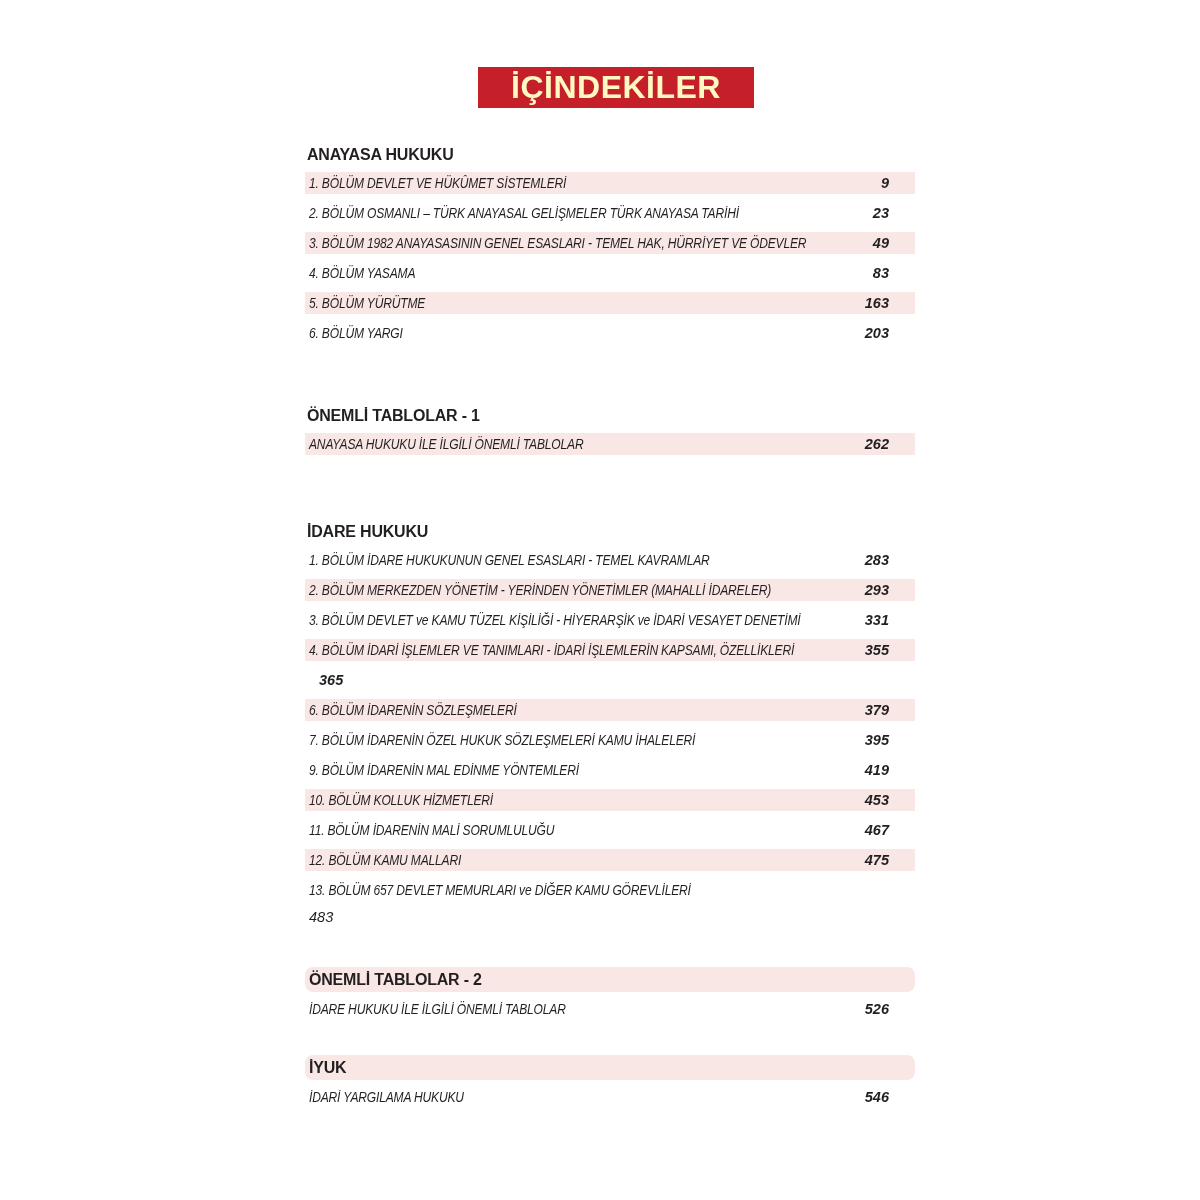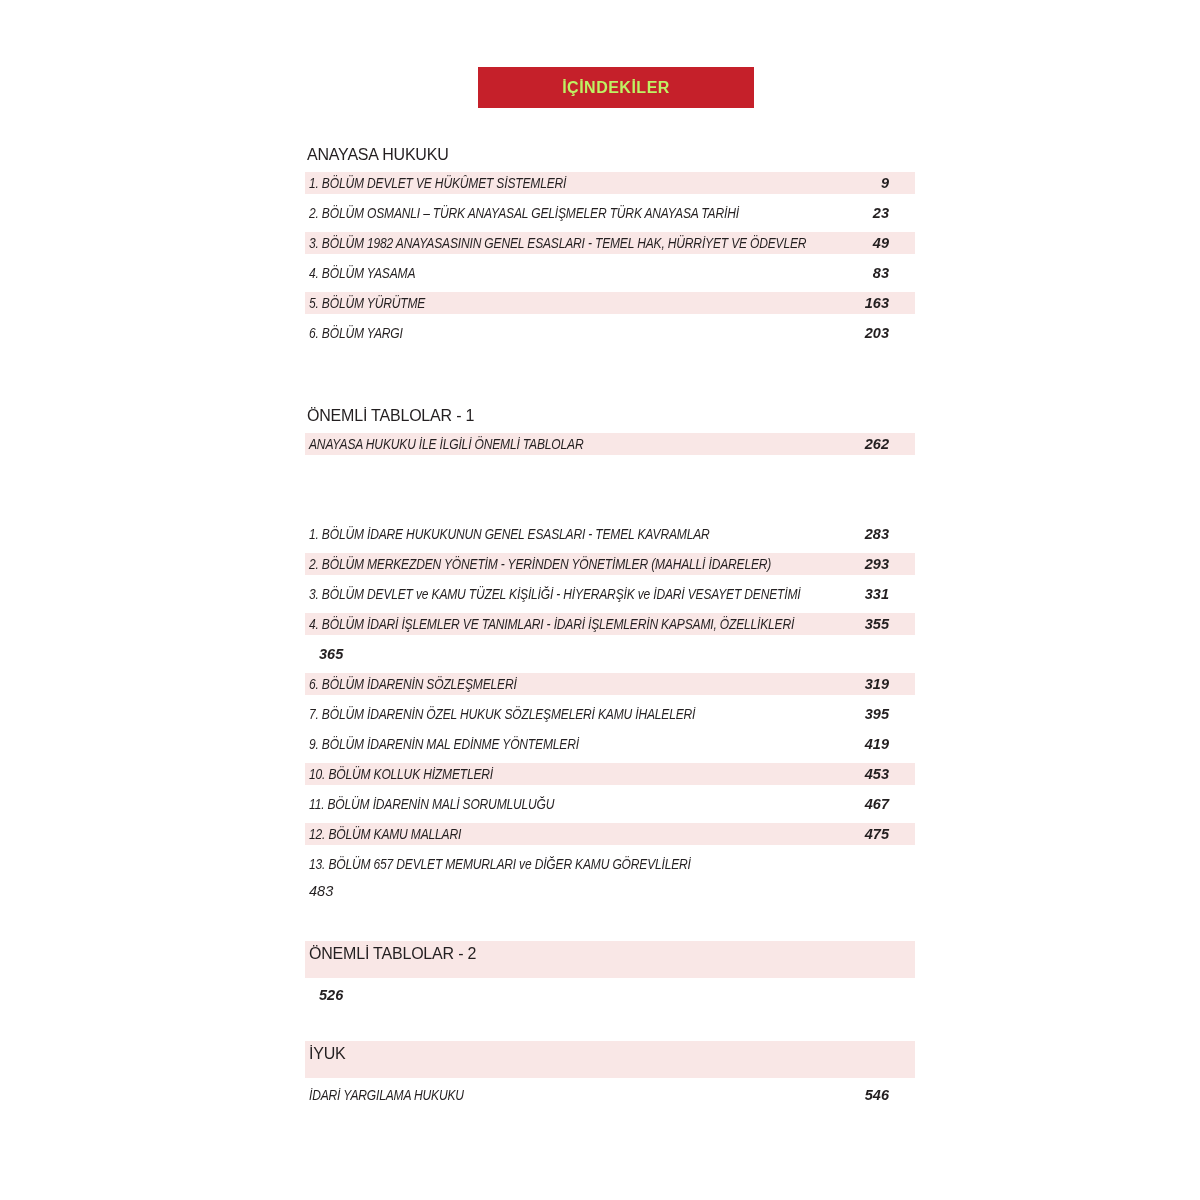--- a/index.html
+++ b/index.html
@@ -11,42 +11,42 @@
   html,body{width:1200px;height:1200px;background:#ffffff;overflow:hidden;}
   body{font-family:"Liberation Sans", sans-serif;color:var(--ink);}
 
   .banner{
     width:276px;height:41px;
     margin:67px 0 0 478px;
     background:var(--red);
     display:flex;align-items:center;justify-content:center;
   }
   .banner .title{
-    color:#bef264;font-size:16px;font-weight:bold;letter-spacing:.5px;
+    color:#fef9c3;font-size:32px;font-weight:bold;letter-spacing:.5px;
   }
 
   .content{width:610px;margin-left:305px;}
 
   .toc-section{margin-top:0;}
   .toc-section:nth-child(1){margin-top:38px;}
   .toc-section:nth-child(2){margin-top:63px;}
   .toc-section:nth-child(3){margin-top:68px;}
   .toc-section:nth-child(4){margin-top:42px;}
   .toc-section:nth-child(5){margin-top:35px;}
 
   .section-heading{
-    font-size:16px;font-weight:normal;letter-spacing:-.2px;
+    font-size:16px;font-weight:bold;letter-spacing:-.2px;
     height:17px;line-height:17px;
     padding-left:2px;margin-bottom:9px;
     white-space:nowrap;
   }
   .section-heading.shaded{
     background:var(--pink);
-    height:37px;line-height:25px;
-    padding-left:4px;margin-bottom:6px;
+    height:25px;line-height:25px;
+    padding-left:4px;margin-bottom:6px;border-radius:8px;
   }
 
   .toc-row{
     height:22px;margin-bottom:8px;
     display:flex;align-items:center;justify-content:space-between;
     padding:0 26px 0 4px;
     white-space:nowrap;
   }
   .toc-row.shaded{background:var(--pink);}
   .row-label{
@@ -106,20 +106,21 @@
       </div>
     </section>
     <section class="toc-section">
       <div class="section-heading">ÖNEMLİ TABLOLAR - 1</div>
       <div class="toc-row shaded">
         <span class="row-label"><span>ANAYASA HUKUKU İLE İLGİLİ ÖNEMLİ TABLOLAR</span></span>
         <span class="row-page">262</span>
       </div>
     </section>
     <section class="toc-section">
+      <div class="section-heading">İDARE HUKUKU</div>
       <div class="toc-row">
         <span class="row-label"><span>1. BÖLÜM İDARE HUKUKUNUN GENEL ESASLARI - TEMEL KAVRAMLAR</span></span>
         <span class="row-page">283</span>
       </div>
       <div class="toc-row shaded">
         <span class="row-label"><span>2. BÖLÜM MERKEZDEN YÖNETİM - YERİNDEN YÖNETİMLER (MAHALLİ İDARELER)</span></span>
         <span class="row-page">293</span>
       </div>
       <div class="toc-row">
         <span class="row-label"><span>3. BÖLÜM DEVLET ve KAMU TÜZEL KİŞİLİĞİ - HİYERARŞİK ve İDARİ VESAYET DENETİMİ</span></span>
@@ -127,21 +128,21 @@
       </div>
       <div class="toc-row shaded">
         <span class="row-label"><span>4. BÖLÜM İDARİ İŞLEMLER VE TANIMLARI - İDARİ İŞLEMLERİN KAPSAMI, ÖZELLİKLERİ</span></span>
         <span class="row-page">355</span>
       </div>
       <div class="toc-row">
         <span class="row-page">365</span>
       </div>
       <div class="toc-row shaded">
         <span class="row-label"><span>6. BÖLÜM İDARENİN SÖZLEŞMELERİ</span></span>
-        <span class="row-page">319</span>
+        <span class="row-page">379</span>
       </div>
       <div class="toc-row">
         <span class="row-label"><span>7. BÖLÜM İDARENİN ÖZEL HUKUK SÖZLEŞMELERİ  KAMU İHALELERİ</span></span>
         <span class="row-page">395</span>
       </div>
       <div class="toc-row">
         <span class="row-label"><span>9. BÖLÜM İDARENİN MAL EDİNME YÖNTEMLERİ</span></span>
         <span class="row-page">419</span>
       </div>
       <div class="toc-row shaded">
@@ -157,20 +158,21 @@
         <span class="row-page">475</span>
       </div>
       <div class="toc-row">
         <span class="row-label"><span>13. BÖLÜM 657 DEVLET MEMURLARI ve DİĞER KAMU GÖREVLİLERİ</span></span>
       </div>
       <div class="orphan-page">483</div>
     </section>
     <section class="toc-section">
       <div class="section-heading shaded">ÖNEMLİ TABLOLAR  - 2</div>
       <div class="toc-row">
+        <span class="row-label"><span>İDARE HUKUKU İLE İLGİLİ ÖNEMLİ TABLOLAR</span></span>
         <span class="row-page">526</span>
       </div>
     </section>
     <section class="toc-section">
       <div class="section-heading shaded">İYUK</div>
       <div class="toc-row">
         <span class="row-label"><span>İDARİ YARGILAMA HUKUKU</span></span>
         <span class="row-page">546</span>
       </div>
     </section>

